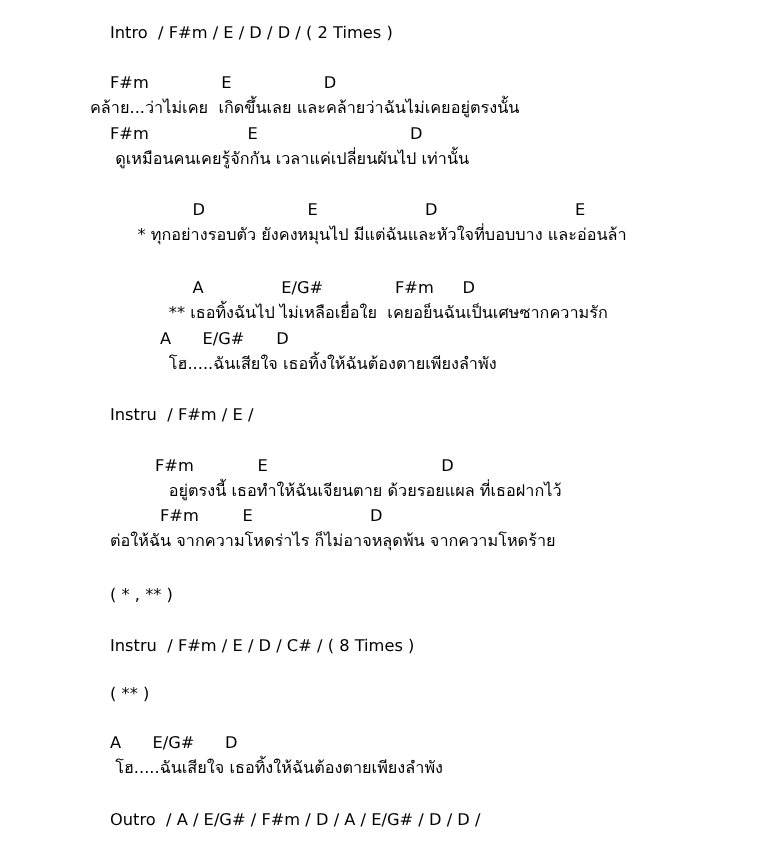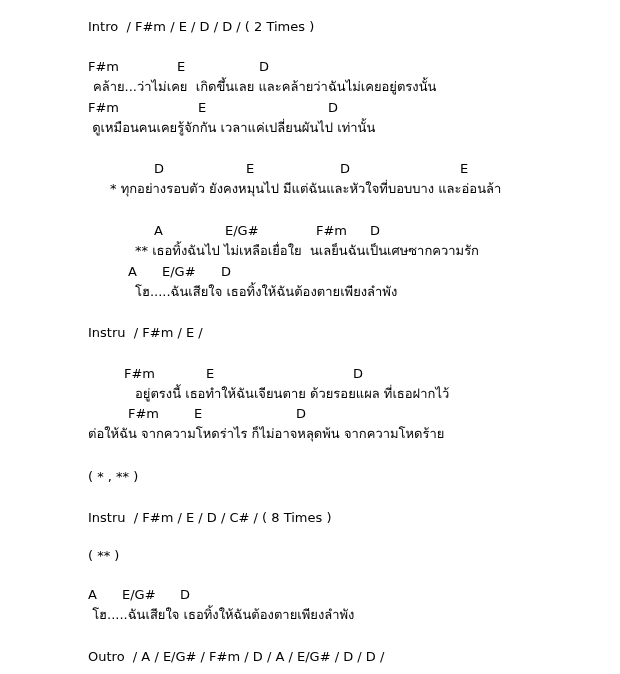--- a/index.html
+++ b/index.html
@@ -39,21 +39,21 @@
 </head>
 <body>
 
 <div class="line bold" style="left:88px; top:19px;">Intro  / F#m / E / D / D / ( 2 Times )</div>
 
 <div>
   <span class="chord" style="left:88px; top:59px;">F#m</span>
   <span class="chord" style="left:177px; top:59px;">E</span>
   <span class="chord" style="left:259px; top:59px;">D</span>
 </div>
-<div class="line lyric" style="left:93px; top:79px;">คล้าย...ว่าไม่เคย  เกิดขึ้นเลย และคล้ายว่าฉันไม่เคยอยู่ตรงนั้น</div>
+<div class="line lyric" style="left:72px; top:79px;">คล้าย...ว่าไม่เคย  เกิดขึ้นเลย และคล้ายว่าฉันไม่เคยอยู่ตรงนั้น</div>
 
 <div>
   <span class="chord" style="left:88px; top:100px;">F#m</span>
   <span class="chord" style="left:198px; top:100px;">E</span>
   <span class="chord" style="left:328px; top:100px;">D</span>
 </div>
 <div class="line lyric" style="left:88px; top:120px;"> ดูเหมือนคนเคยรู้จักกัน เวลาแค่เปลี่ยนผันไป เท่านั้น</div>
 
 <div>
   <span class="chord" style="left:154px; top:161px;">D</span>
@@ -62,21 +62,21 @@
   <span class="chord" style="left:460px; top:161px;">E</span>
 </div>
 <div class="line lyric" style="left:110px; top:181px;text-align:right;">* ทุกอย่างรอบตัว ยังคงหมุนไป มีแต่ฉันและหัวใจที่บอบบาง และอ่อนล้า</div>
 
 <div>
   <span class="chord" style="left:154px; top:223px;">A</span>
   <span class="chord" style="left:225px; top:223px;">E/G#</span>
   <span class="chord" style="left:316px; top:223px;">F#m</span>
   <span class="chord" style="left:370px; top:223px;">D</span>
 </div>
-<div class="line lyric" style="left:135px; top:243px;">** เธอทิ้งฉันไป ไม่เหลือเยื่อใย  นเลย็นฉันเป็นเศษซากความรัก</div>
+<div class="line lyric" style="left:135px; top:243px;">** เธอทิ้งฉันไป ไม่เหลือเยื่อใย  เคยอย็นฉันเป็นเศษซากความรัก</div>
 
 <div>
   <span class="chord" style="left:128px; top:264px;">A</span>
   <span class="chord" style="left:162px; top:264px;">E/G#</span>
   <span class="chord" style="left:221px; top:264px;">D</span>
 </div>
 <div class="line lyric" style="left:135px; top:284px;">โฮ.....ฉันเสียใจ เธอทิ้งให้ฉันต้องตายเพียงลำพัง</div>
 
 <div class="line bold" style="left:88px; top:325px;">Instru  / F#m / E /</div>
 

